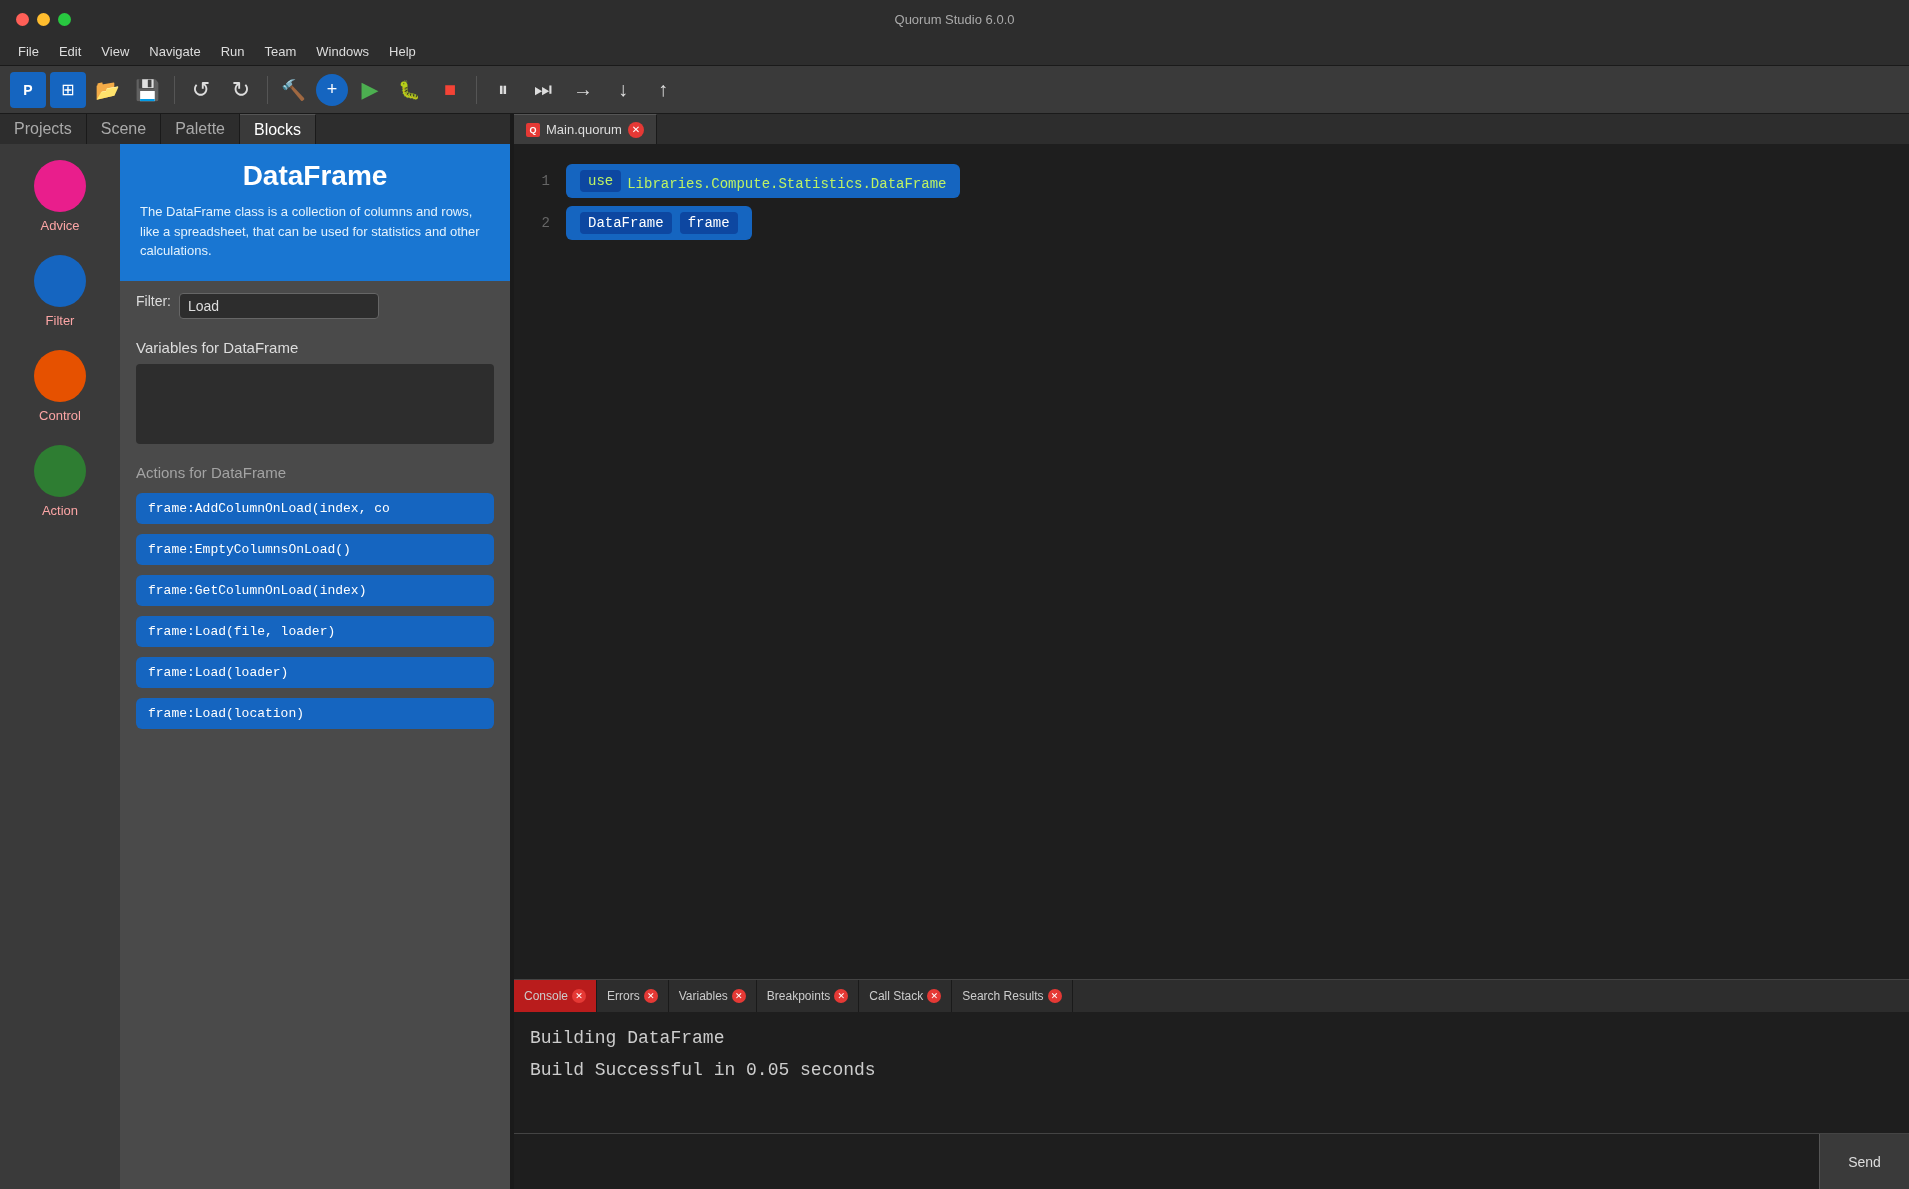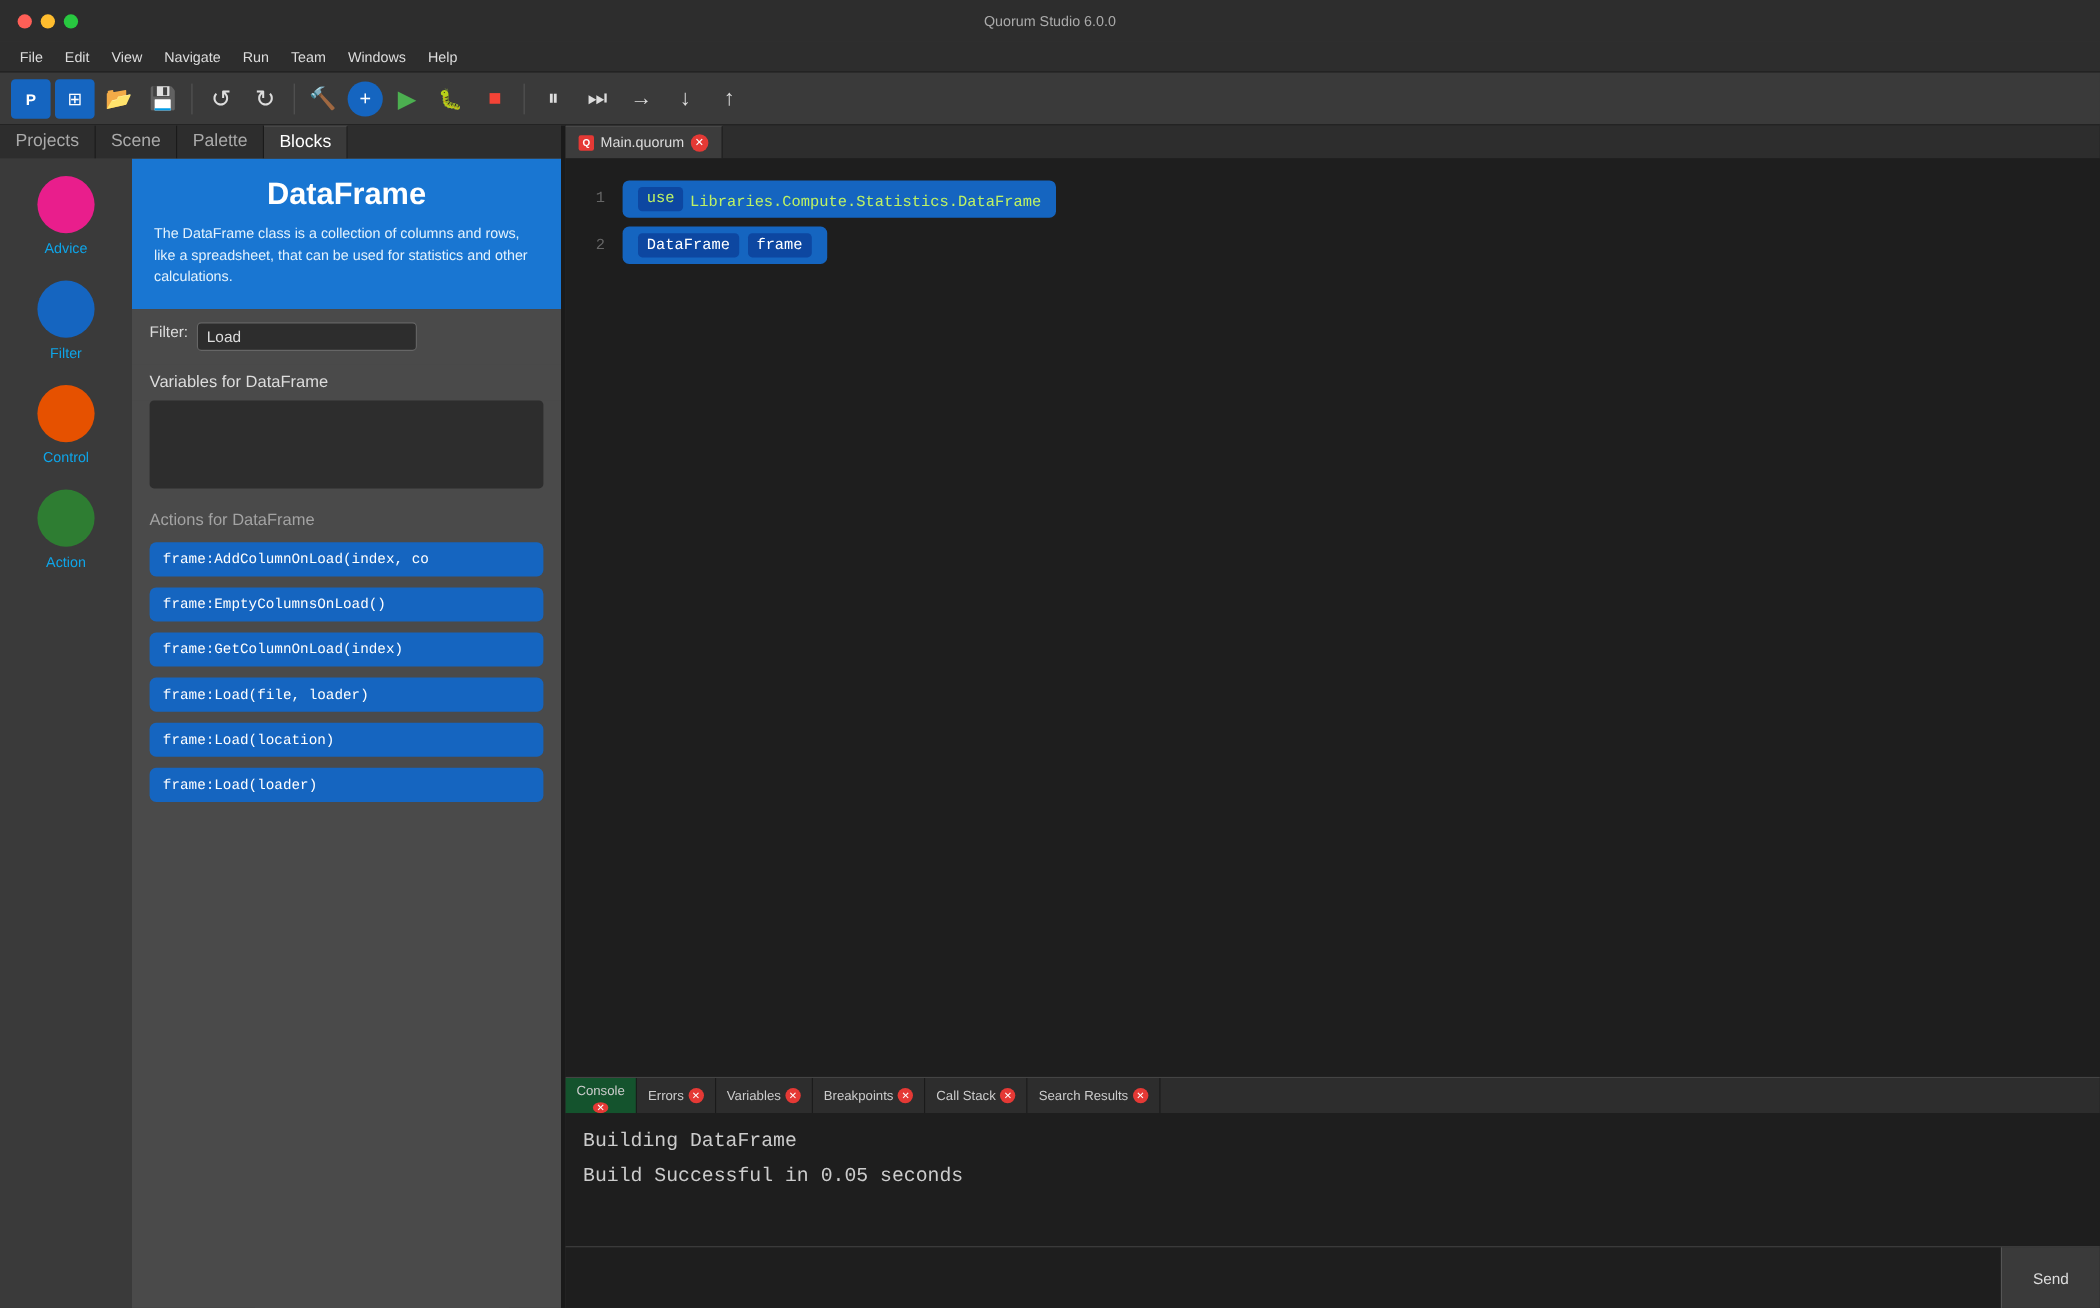--- a/index.html
+++ b/index.html
@@ -161,21 +161,21 @@
       padding: 6px;
       border-radius: 6px;
       width: 100px;
     }
     .icon-circle {
       width: 52px;
       height: 52px;
       border-radius: 50%;
     }
     .icon-label {
-      color: #0ea5e9;
+      color: #fca5a5;
       font-size: 13px;
     }
     .ic-advice { background: #e91e8c; }
     .ic-basic { background: #1565c0; }
     .ic-control { background: #e65100; }
     .ic-action { background: #2e7d32; }
 
     
     .palette-content {
       flex: 1;
@@ -385,22 +385,21 @@
       align-items: center;
       gap: 4px;
       padding: 4px 10px;
       font-size: 12px;
       color: #ccc;
       cursor: pointer;
       height: 32px;
       border-right: 1px solid #1a1a1a;
     }
     .bottom-tab.active {
-      background: #14532d;
-      flex-direction: column;
+      background: #b91c1c;
     }
     .bottom-tab-close {
       width: 14px;
       height: 14px;
       border-radius: 50%;
       background: #e53935;
       display: flex;
       align-items: center;
       justify-content: center;
       font-size: 9px;
@@ -547,22 +546,22 @@
         </div>
 
         <div class="palette-section-title">Variables for DataFrame</div>
         <div class="variables-box"></div>
 
         <div class="actions-title">Actions for DataFrame</div>
         <div class="action-block">frame:AddColumnOnLoad(index, co</div>
         <div class="action-block">frame:EmptyColumnsOnLoad()</div>
         <div class="action-block">frame:GetColumnOnLoad(index)</div>
         <div class="action-block">frame:Load(file, loader)</div>
+        <div class="action-block">frame:Load(loader)</div>
         <div class="action-block">frame:Load(location)</div>
-        <div class="action-block">frame:Load(loader)</div>
       </div>
     </div>
   </div>
 
   <div class="left-divider"></div>
 
   <div class="right-panel">
 
     <div class="editor-tabs">
       <div class="editor-tab">

